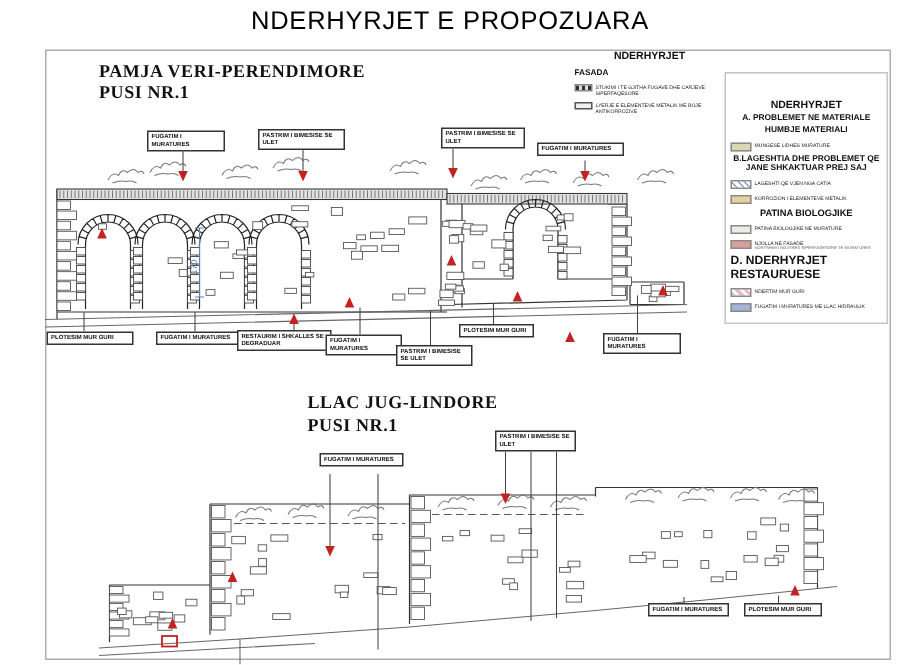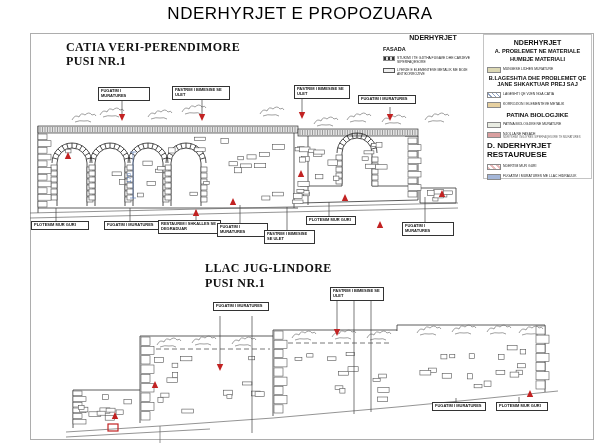--- a/index.html
+++ b/index.html
@@ -13,22 +13,22 @@
   .callout{position:absolute;border:1px solid #333;background:#fff;color:#111;
            font:bold 4px/1.2 "Liberation Sans",sans-serif;padding:1px 2px;text-transform:uppercase;z-index:3;}
   
   .leg-mid{position:absolute;left:383px;top:34px;width:100px;z-index:3;}
   .leg-mid .h{font:bold 7px "Liberation Sans",sans-serif;text-align:center;}
   .leg-mid .sub{font:bold 5.5px "Liberation Sans",sans-serif;margin-top:5px;}
   .leg-item{display:flex;align-items:flex-start;gap:2px;margin-top:4px;}
   .leg-item .lbl{font-size:3.4px;line-height:1.2;color:#222;}
   .leg-item .sublbl{display:block;font-size:2.8px;color:#666;}
   
-  .leg-right{position:absolute;left:483px;top:34px;width:109px;height:145px;border:1px solid #c4c4c4;
-             background:#fff;box-sizing:border-box;padding:4px 3px;z-index:3;}
+  .leg-right{position:absolute;left:483px;top:48px;width:109px;height:168px;border:1px solid #c4c4c4;
+             background:#fff;box-sizing:border-box;padding:18px 3px;z-index:3;}
   .leg-right .h1{font:bold 7px "Liberation Sans",sans-serif;text-align:center;}
   .leg-right .h2{font:bold 5.6px/1.15 "Liberation Sans",sans-serif;text-align:center;margin-top:2px;}
   .leg-right .h3{font:bold 6.2px "Liberation Sans",sans-serif;text-align:center;margin-top:3px;}
   .leg-right .hD{font:bold 8px/1.1 "Liberation Sans",sans-serif;margin-top:3px;width:78px;}
   .sw{flex:none;width:14px;height:6px;border:1px solid #8a8a8a;box-sizing:border-box;}
   .sw-stuk{background:repeating-linear-gradient(90deg,#333 0 2px,#ddd 2px 4px);width:12px;height:5px;}
   .sw-metal{background:#efefef;border:1px solid #555;width:12px;height:5px;}
   .sw-beige{background:#dcd8b4;}
   .sw-hatch{background:repeating-linear-gradient(45deg,#fff 0 2px,#8fa3c4 2px 3px);}
   .sw-tan{background:#e6d0a0;}
@@ -626,21 +626,21 @@
         <g>
           <polygon points="151.8,388 158.2,388 155,381" fill="#c22222"></polygon>
         </g>
       <g>
           <polygon points="526.8,397 533.2,397 530,390" fill="#c22222"></polygon>
         </g>
     </g>
     <rect x="108" y="424" width="10" height="7" fill="none" stroke="#c22222" stroke-width="1.2"></rect>
   </svg>
 
-  <div class="d-title" style="left:66px;top:40px;">CATIA VERI-PERENDIMORE</div>
+  <div class="d-title" style="left:66px;top:40px;">PAMJA VERI-PERENDIMORE</div>
   <div class="d-title" style="left:66px;top:54px;">PUSI NR.1</div>
   <div class="d-title" style="left:205px;top:261px;">LLAC JUG-LINDORE</div>
   <div class="d-title" style="left:205px;top:276px;">PUSI NR.1</div>
 
   <div class="callout" style="left:98px;top:87px;width:46px;">FUGATIM I MURATURES</div>
   <div class="callout" style="left:172px;top:86px;width:52px;">PASTRIM I BIMESISE SE ULET</div>
   <div class="callout" style="left:294px;top:85px;width:50px;">PASTRIM I BIMESISE SE ULET</div>
   <div class="callout" style="left:358px;top:95px;width:52px;">FUGATIM I MURATURES</div>
   <div class="callout" style="left:31px;top:221px;width:52px;">PLOTESIM MUR GURI</div>
   <div class="callout" style="left:104px;top:221px;width:52px;">FUGATIM I MURATURES</div>

